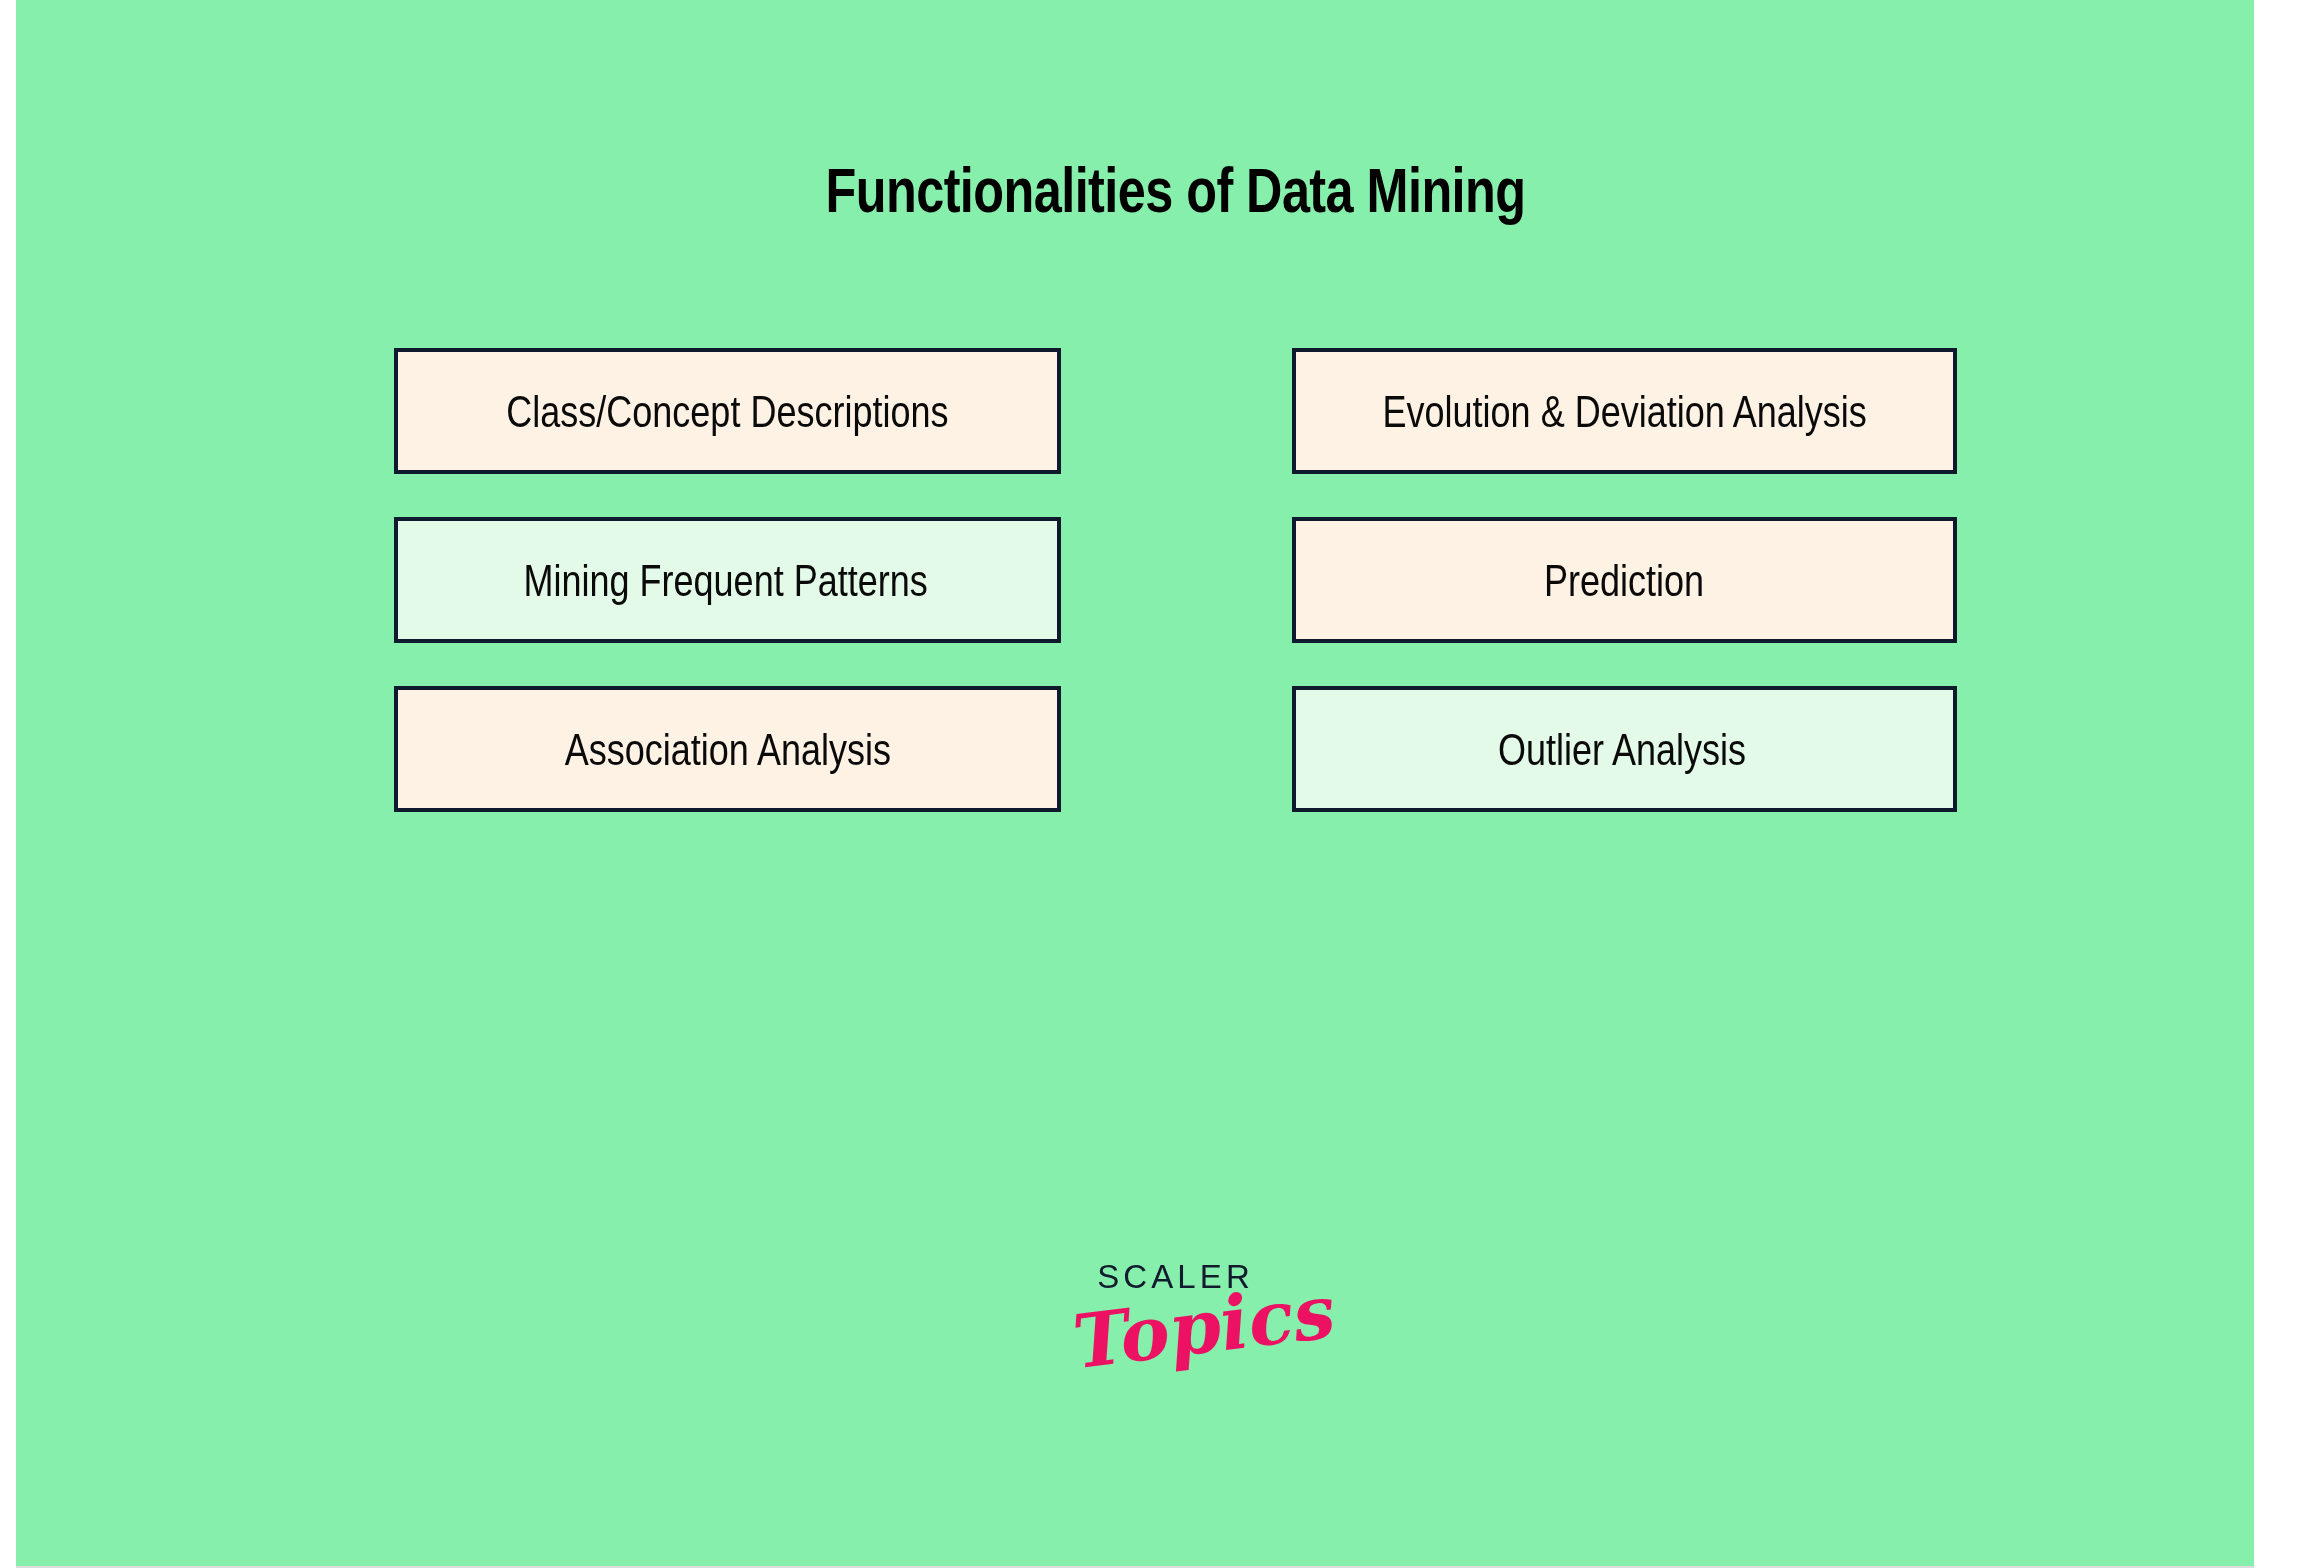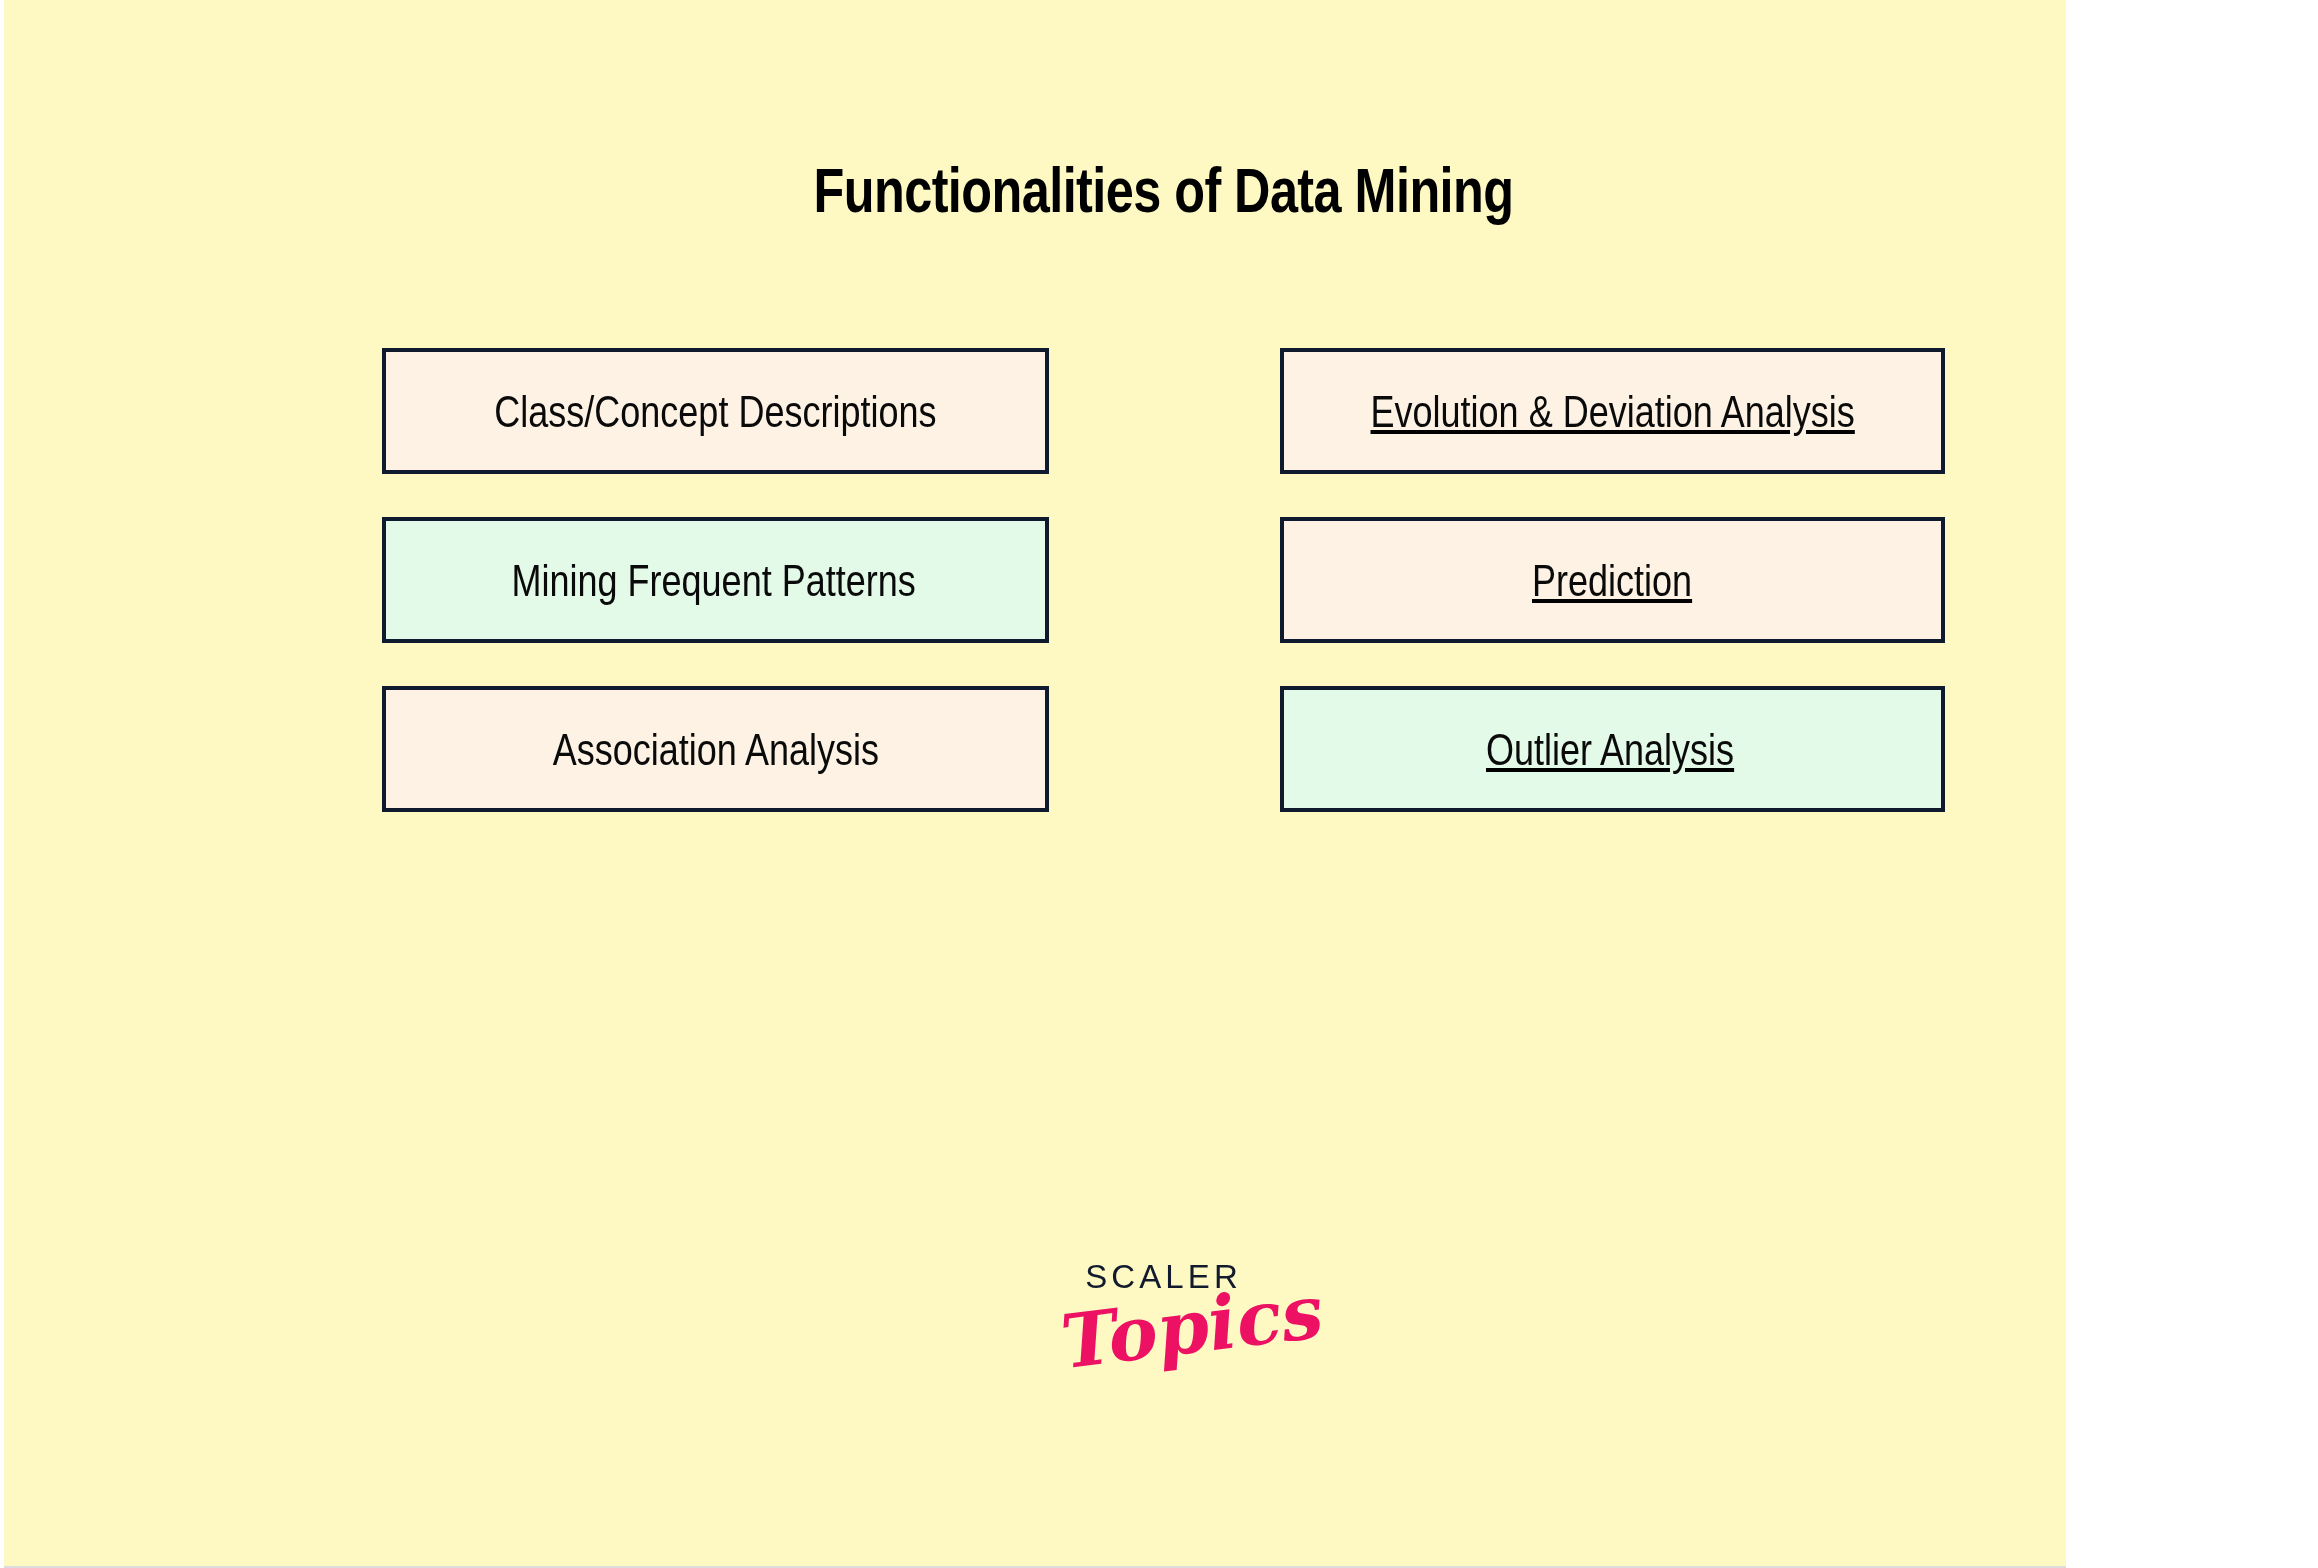--- a/index.html
+++ b/index.html
@@ -10,24 +10,24 @@
   body {
     width: 2319px;
     height: 1568px;
     font-family: "Liberation Sans", sans-serif;
     overflow: hidden;
     position: relative;
   }
 
   #canvas {
     position: absolute;
-    top: 0; left: 4px;
-    width: 2062px;
+    top: 0; left: 16px;
+    width: 2238px;
     height: 1568px;
-    background: #fef9c3;
+    background: #86efac;
     box-sizing: border-box;
     border-bottom: 2px solid #dcdcdc;
   }
 
   
   .title {
     position: absolute;
     top: 154px;
     left: 0;
     width: 2319px;
@@ -43,21 +43,21 @@
   }
 
   
   .column {
     position: absolute;
     display: flex;
     flex-direction: column;
     gap: 43px;
   }
   #col-left  { left: 378px;  top: 348px; width: 667px; }
-  #col-right { left: 1276px; top: 348px; width: 665px; text-decoration: underline; }
+  #col-right { left: 1276px; top: 348px; width: 665px; }
 
   
   .node {
     box-sizing: border-box;
     height: 126px;
     border: 4.8px solid #101a2e;
     display: flex;
     align-items: center;
     justify-content: center;
     padding: 0 12.3px;

